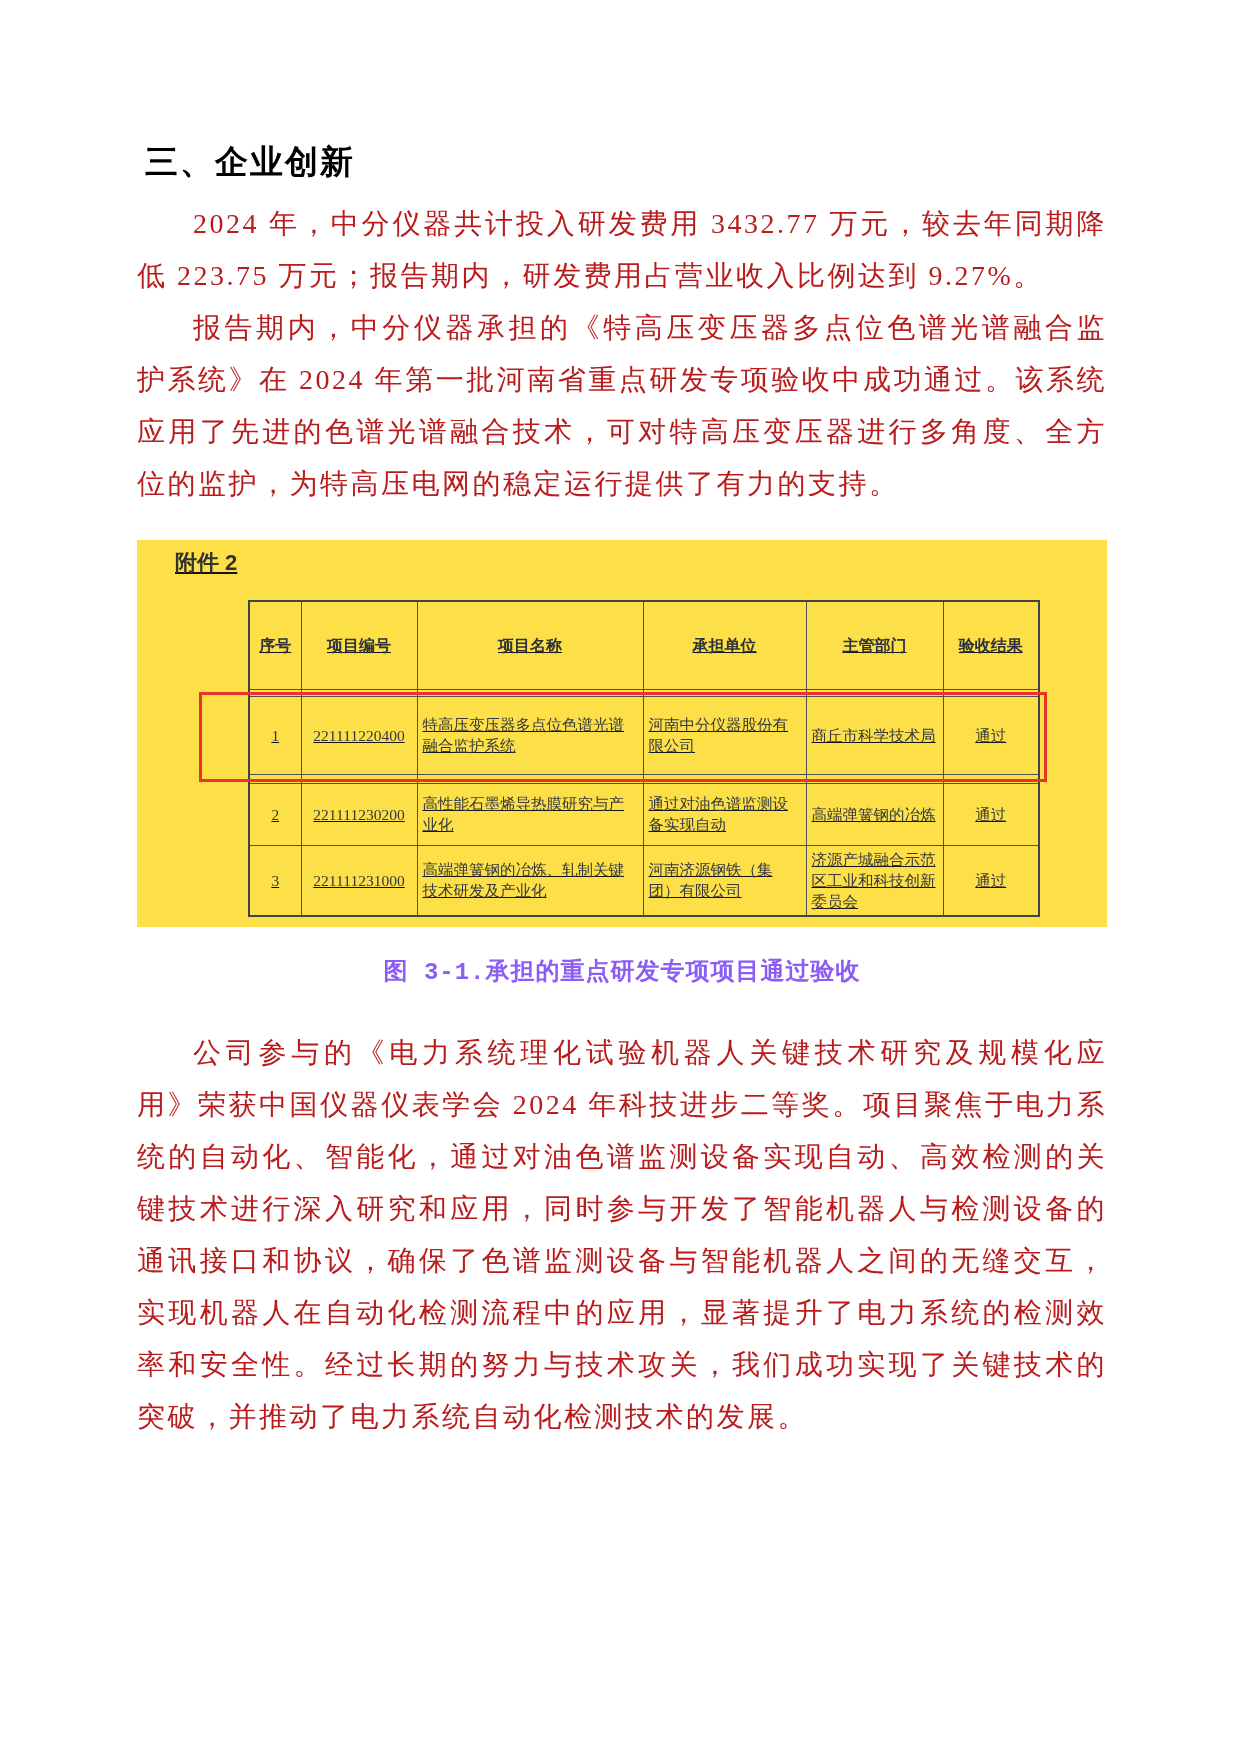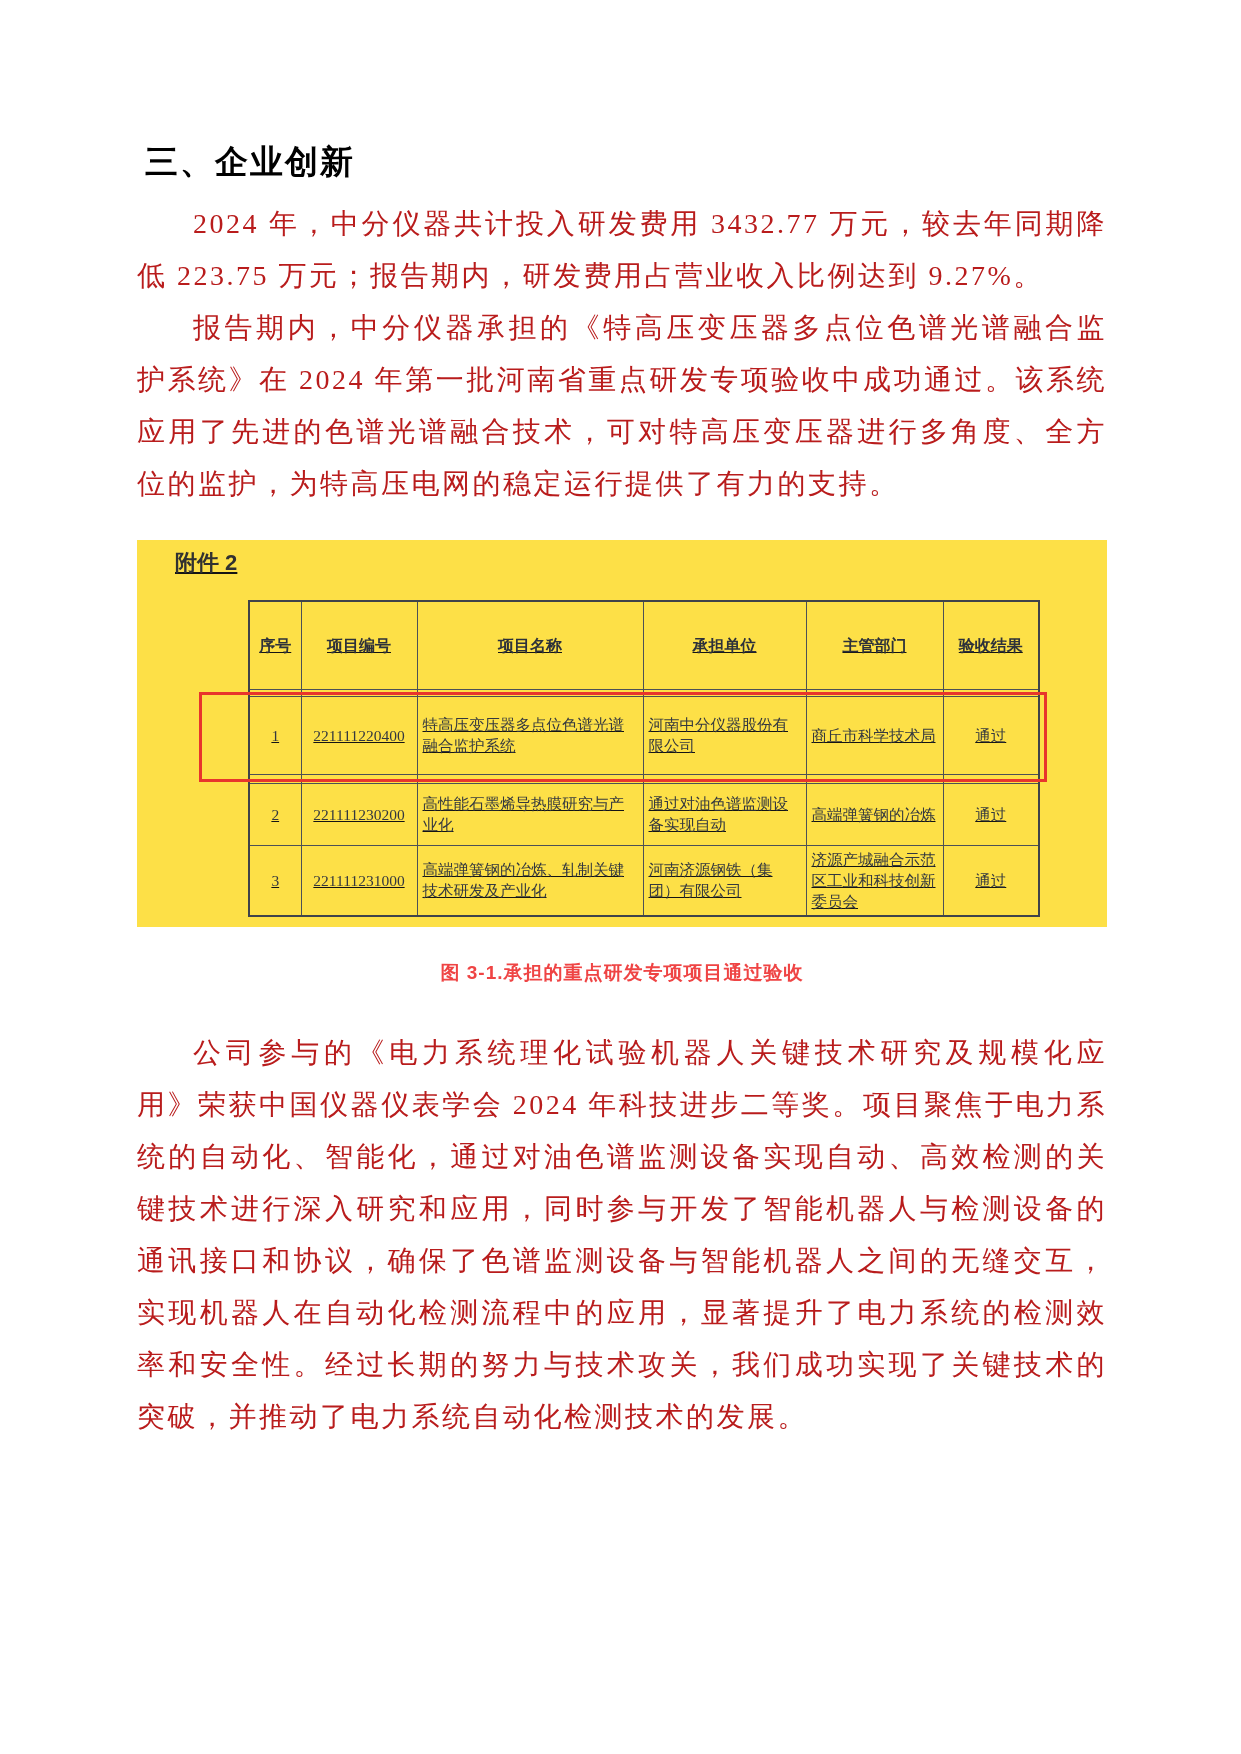--- a/index.html
+++ b/index.html
@@ -96,25 +96,25 @@
   .highlight-box {
     position: absolute;
     left: -49px;
     top: 92px;
     width: 848px;
     height: 90px;
     border: 3px solid #e8352c;
     pointer-events: none;
   }
   .figure-caption {
-    font-family: Liberation Sans, sans-serif;
+    font-family: Liberation Mono, monospace;
     font-weight: bold;
-    font-size: 19px;
+    font-size: 24px;
     letter-spacing: 1px;
-    color: #ef4444;
+    color: #8b5cf6;
     text-align: center;
     margin: 30px 0 0 0;
     line-height: 32px;
   }
   .after-caption { margin-top: 38px; }
 </style>
 </head>
 <body>
 
 <div class="page">

